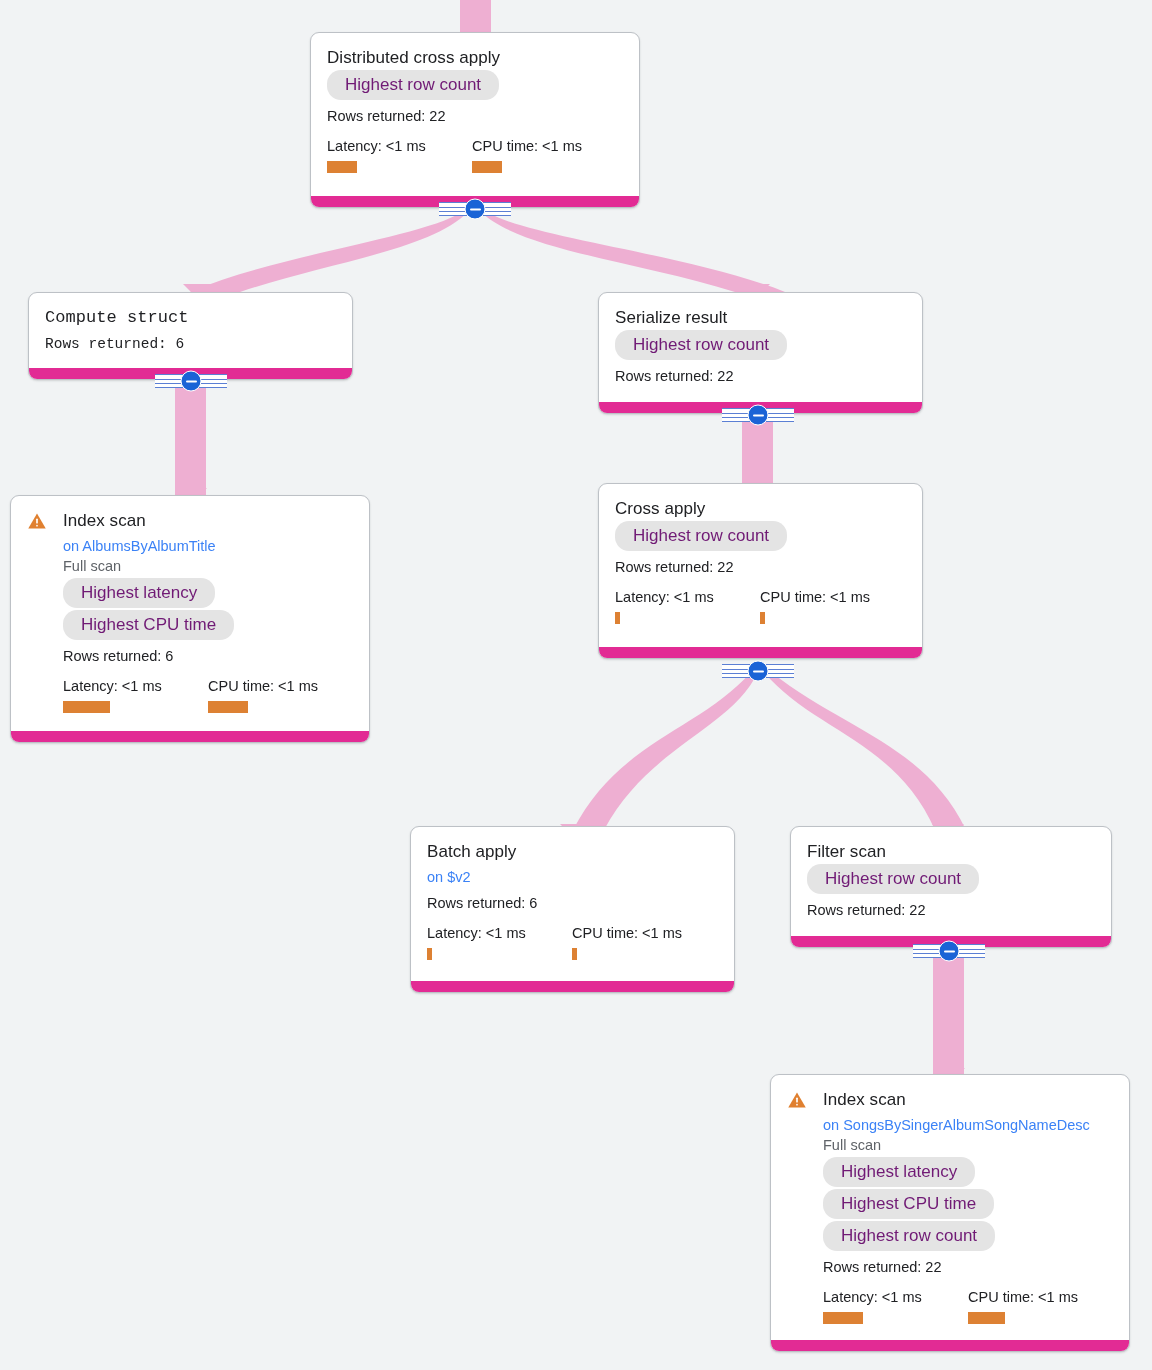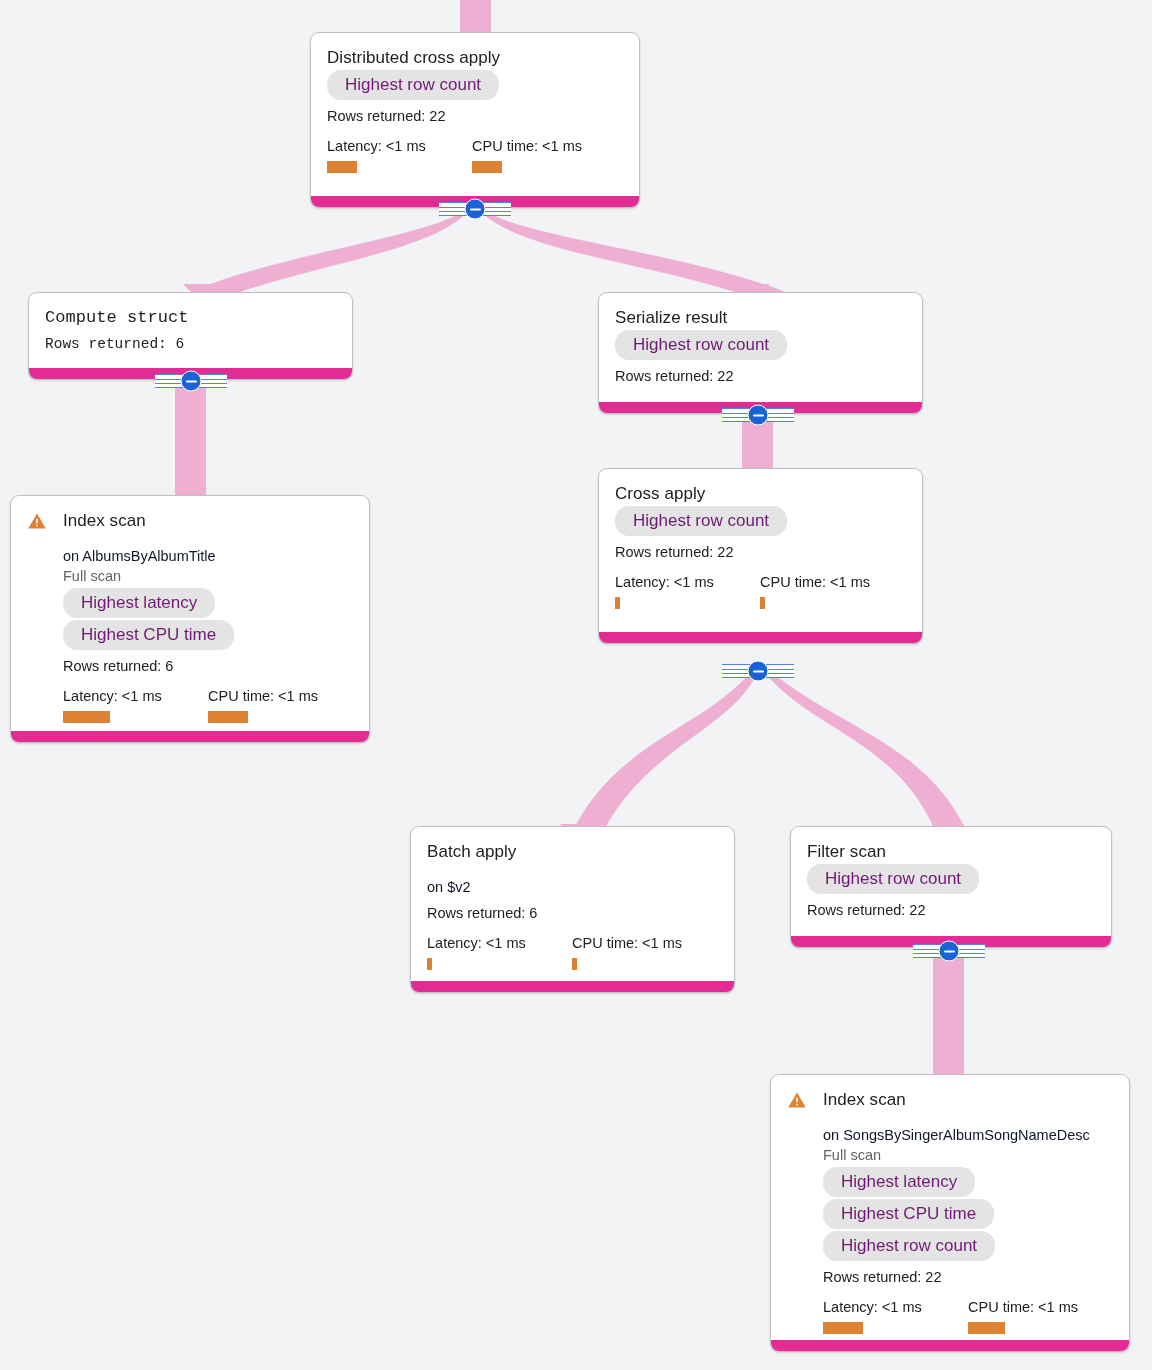--- a/index.html
+++ b/index.html
@@ -74,22 +74,22 @@
   .indent {
     padding-left: 0;
   }
   .node.warn .indent {
     padding-left: 36px;
   }
 
   .subtext {
     font-size: 14.5px;
     line-height: 20px;
-    color: #0f172a;
-    margin-top: 15px;
+    color: #3b82f6;
+    margin-top: 5px;
     white-space: nowrap;
   }
   .subtext.muted {
     color: #5f6368;
     margin-top: 0;
   }
   .rows-line {
     font-size: 14.5px;
     line-height: 20px;
     color: #202124;
@@ -308,21 +308,21 @@
           <div class="metric">
             <span class="metric-label">CPU time: &lt;1 ms</span>
             <span class="metric-bar" style="width:40px;"></span>
           </div>
         </div>
       </div>
     </div>
     <div class="node-bottom-bar"></div>
   </div>
 
-  <div class="node" style="left:598px; top:468px; width:325px; height:176px;">
+  <div class="node" style="left:598px; top:483px; width:325px; height:176px;">
     <div class="node-body">
       <div class="title-row">
         <div class="node-title">Cross apply</div>
       </div>
       <div class="badge-wrap">
         <span class="badge">Highest row count</span>
       </div>
       <div class="rows-line">Rows returned: 22</div>
       <div class="metrics">
         <div class="metric" style="width:145px;">

